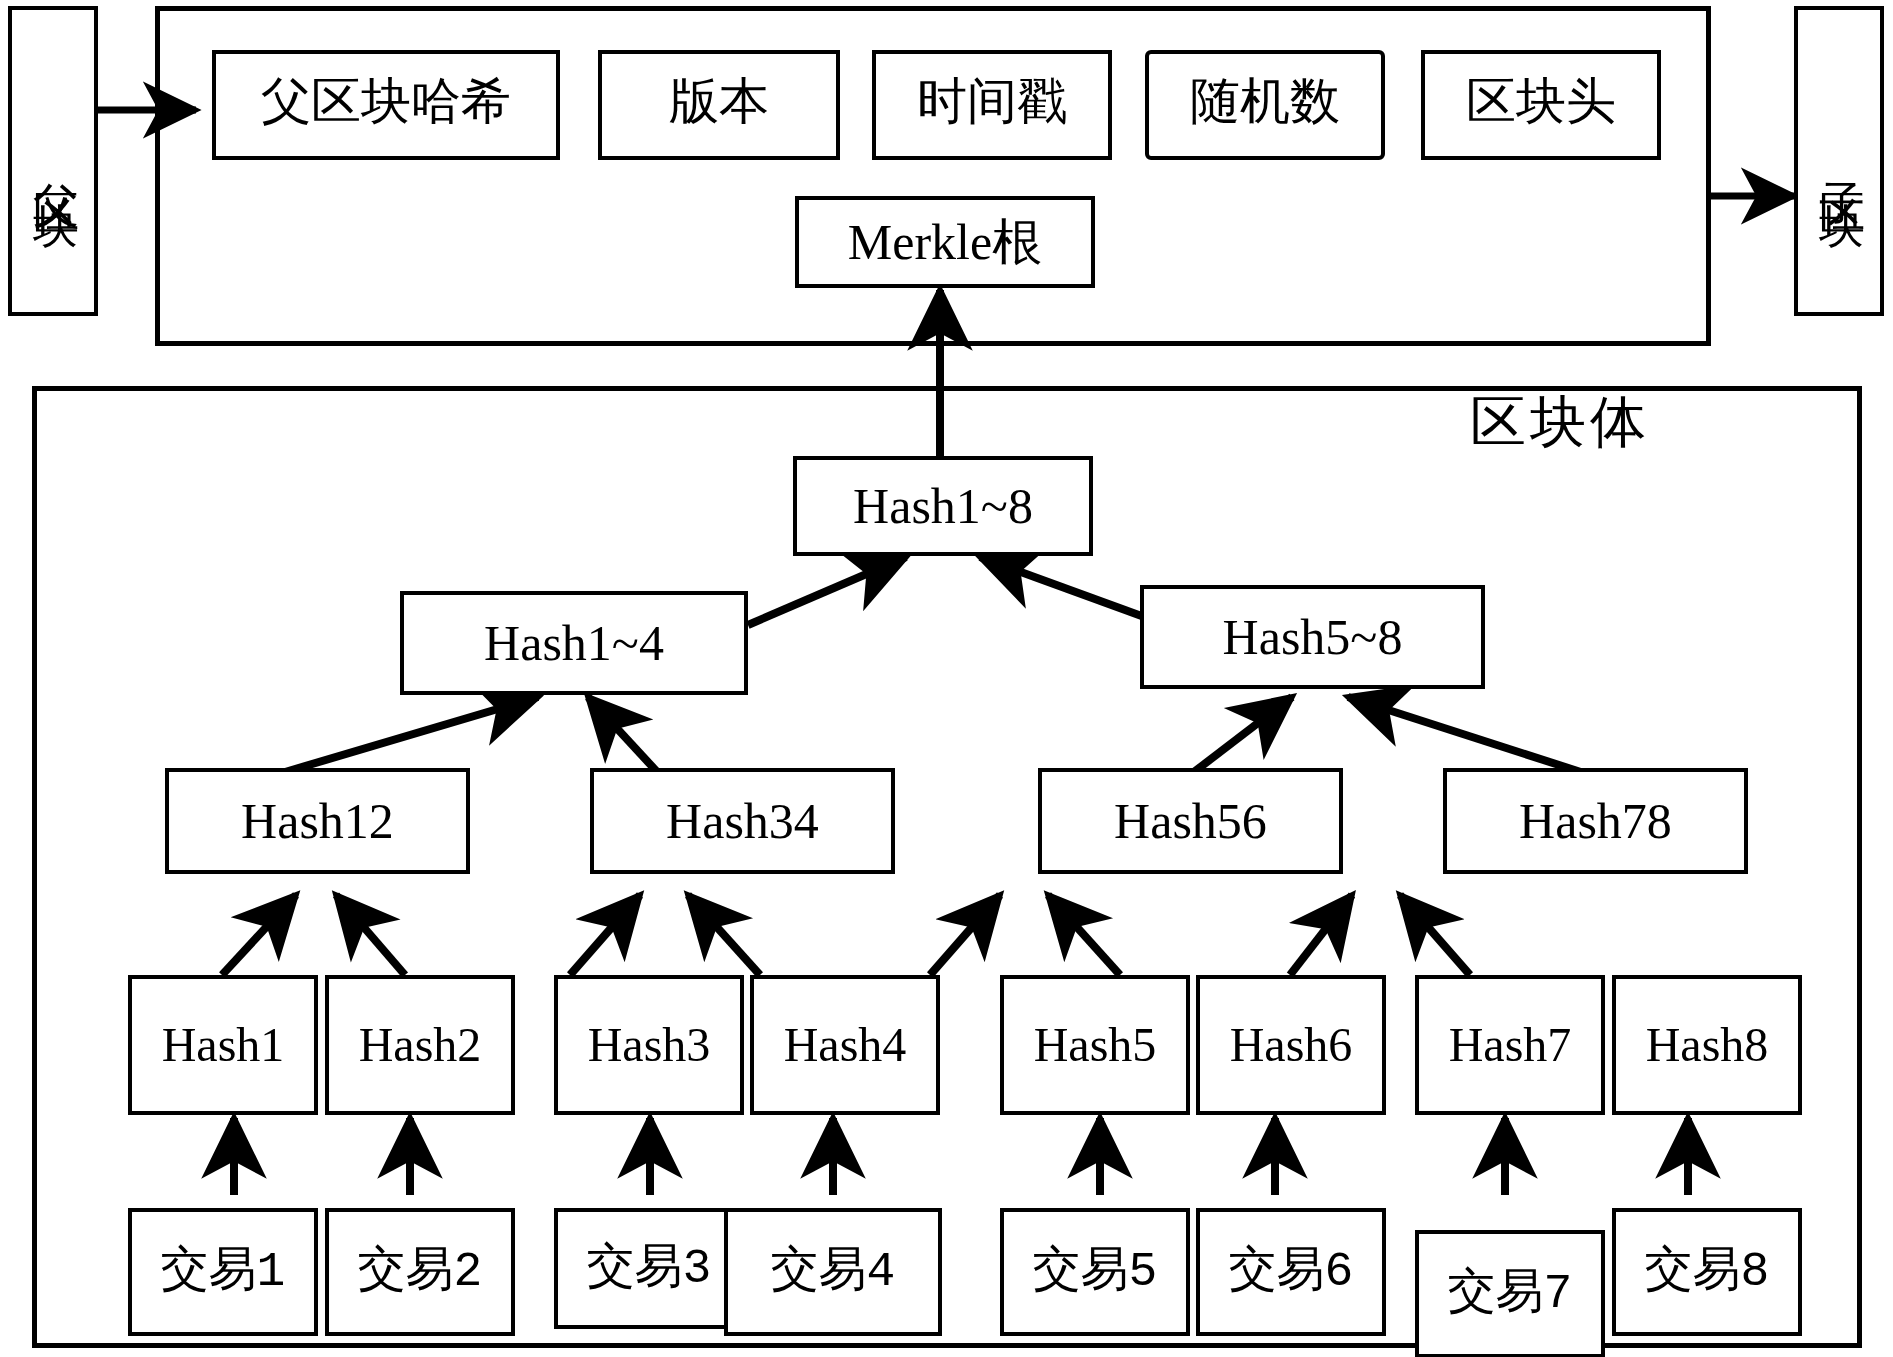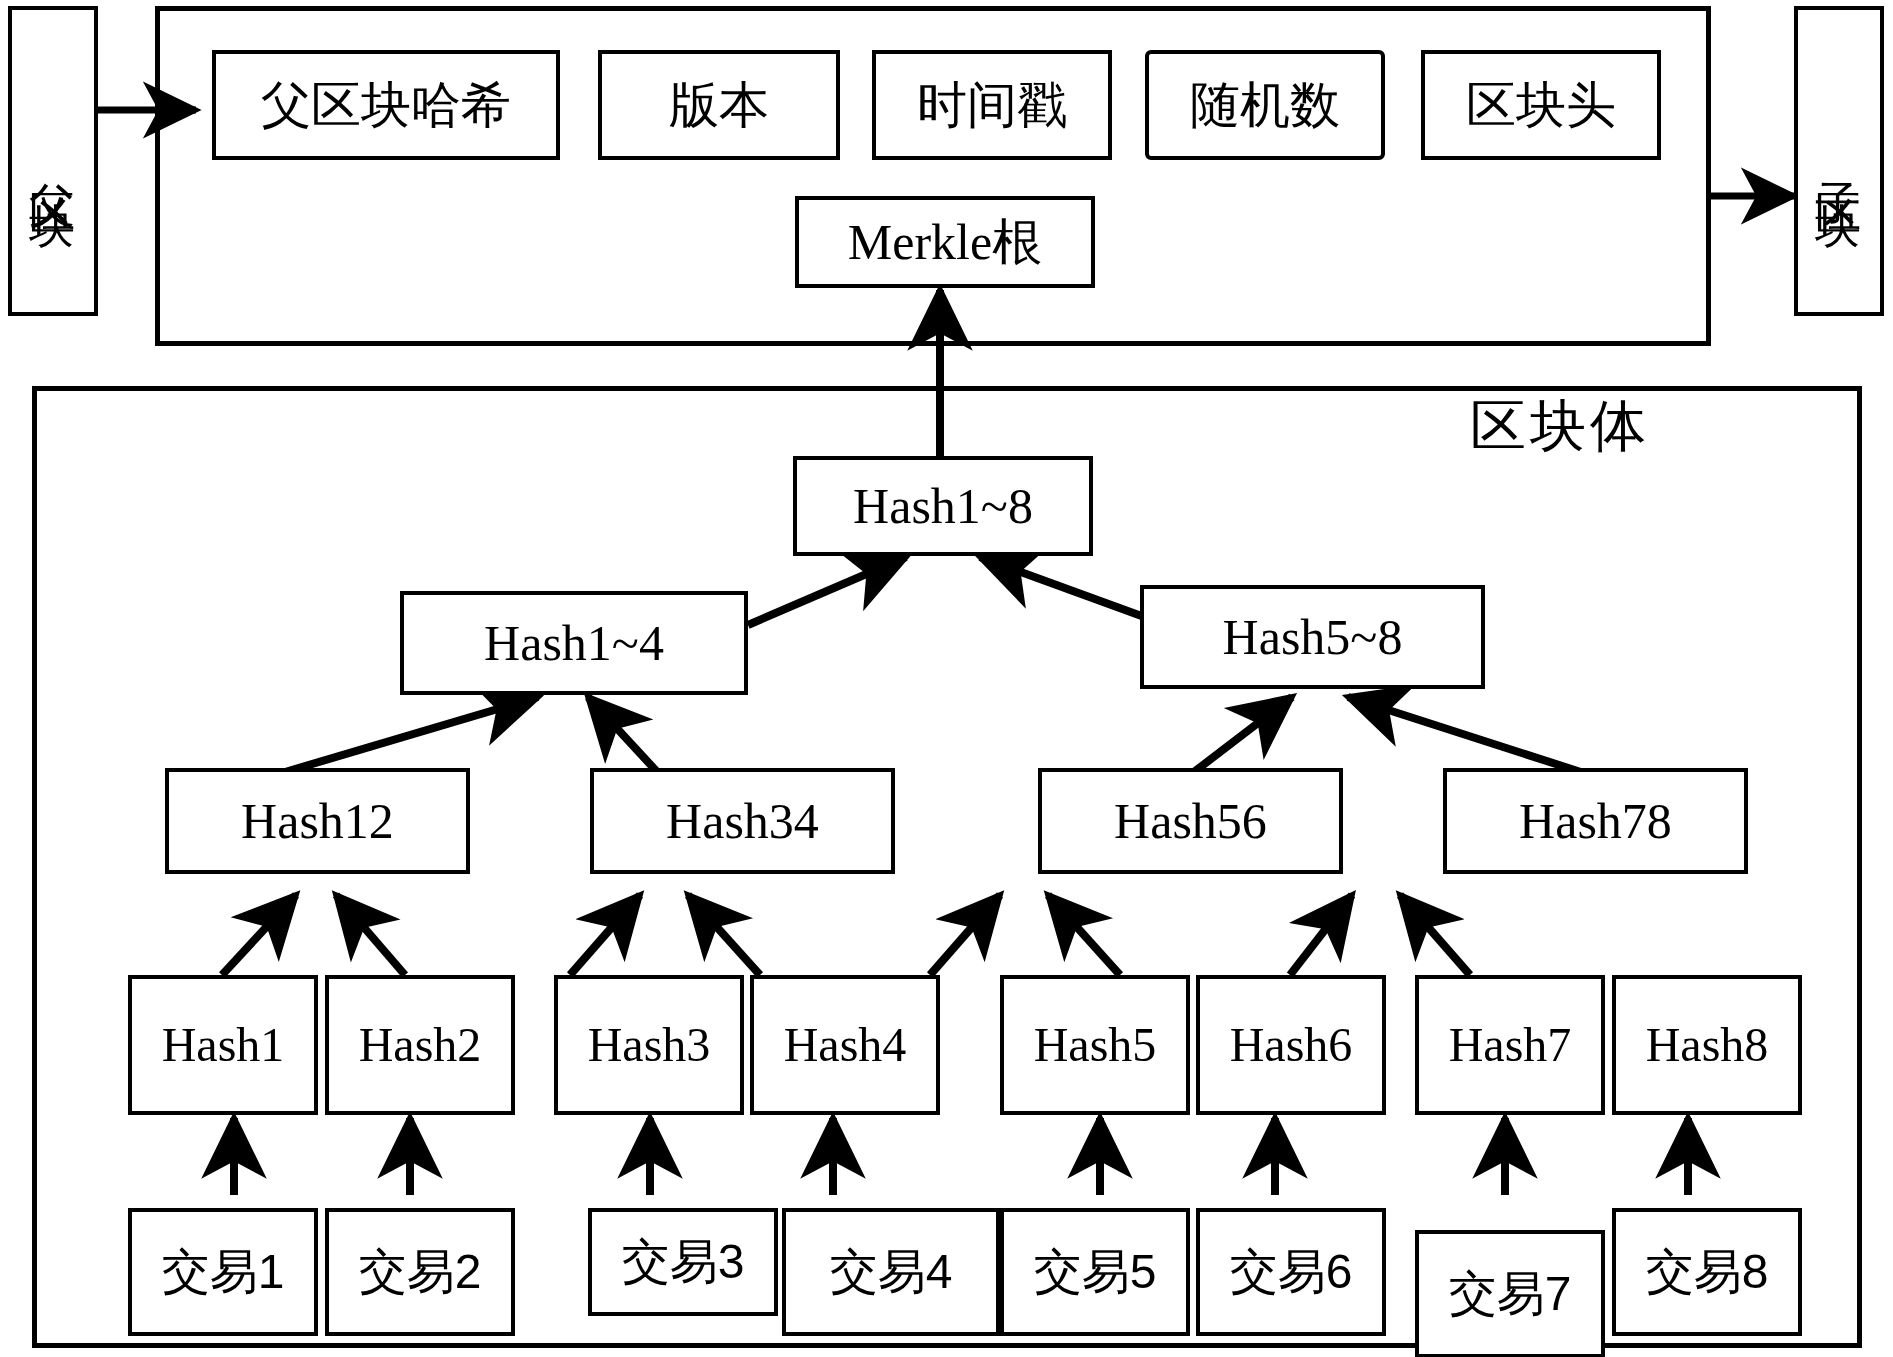--- a/index.html
+++ b/index.html
@@ -47,21 +47,21 @@
   }
   svg.arrows {
     position: absolute;
     left: 0;
     top: 0;
     width: 1893px;
     height: 1357px;
     z-index: 2;
     pointer-events: none;
   }
-  .cjk { font-family: Liberation Sans, sans-serif; }
+  .cjk { font-family: Liberation Mono, monospace; }
 </style>
 </head>
 <body>
 
 <div id="canvas">
 
   <svg class="arrows" viewBox="0 0 1893 1357">
     <defs>
       <marker id="ah" markerWidth="9" markerHeight="9" refX="7.6" refY="4.5" orient="auto" markerUnits="strokeWidth">
         <path d="M0,0.4 L8.4,4.5 L0,8.6 L2.2,4.5 Z" fill="#000"></path>
@@ -152,20 +152,20 @@
   <div class="box" style="left:325px; top:975px; width:190px; height:140px; font-size:48px;">Hash2</div>
   <div class="box" style="left:554px; top:975px; width:190px; height:140px; font-size:48px;">Hash3</div>
   <div class="box" style="left:750px; top:975px; width:190px; height:140px; font-size:48px;">Hash4</div>
   <div class="box" style="left:1000px; top:975px; width:190px; height:140px; font-size:48px;">Hash5</div>
   <div class="box" style="left:1196px; top:975px; width:190px; height:140px; font-size:48px;">Hash6</div>
   <div class="box" style="left:1415px; top:975px; width:190px; height:140px; font-size:48px;">Hash7</div>
   <div class="box" style="left:1612px; top:975px; width:190px; height:140px; font-size:48px;">Hash8</div>
 
   <div class="box cjk" style="left:128px; top:1208px; width:190px; height:128px; font-size:48px;">交易1</div>
   <div class="box cjk" style="left:325px; top:1208px; width:190px; height:128px; font-size:48px;">交易2</div>
-  <div class="box cjk" style="left:554px; top:1208px; width:190px; height:108px; font-size:48px;margin-left:34px;">交易3</div>
-  <div class="box cjk" style="left:782px; top:1208px; width:218px; height:128px; font-size:48px;">交易4</div>
+  <div class="box cjk" style="left:554px; top:1208px; width:190px; height:121px; font-size:48px;">交易3</div>
+  <div class="box cjk" style="left:724px; top:1208px; width:218px; height:128px; font-size:48px;">交易4</div>
   <div class="box cjk" style="left:1000px; top:1208px; width:190px; height:128px; font-size:48px;">交易5</div>
   <div class="box cjk" style="left:1196px; top:1208px; width:190px; height:128px; font-size:48px;">交易6</div>
   <div class="box cjk" style="left:1415px; top:1208px; width:190px; height:128px; font-size:48px;margin-top:22px;">交易7</div>
   <div class="box cjk" style="left:1612px; top:1208px; width:190px; height:128px; font-size:48px;">交易8</div>
 
 </div>
 
 </body></html>

